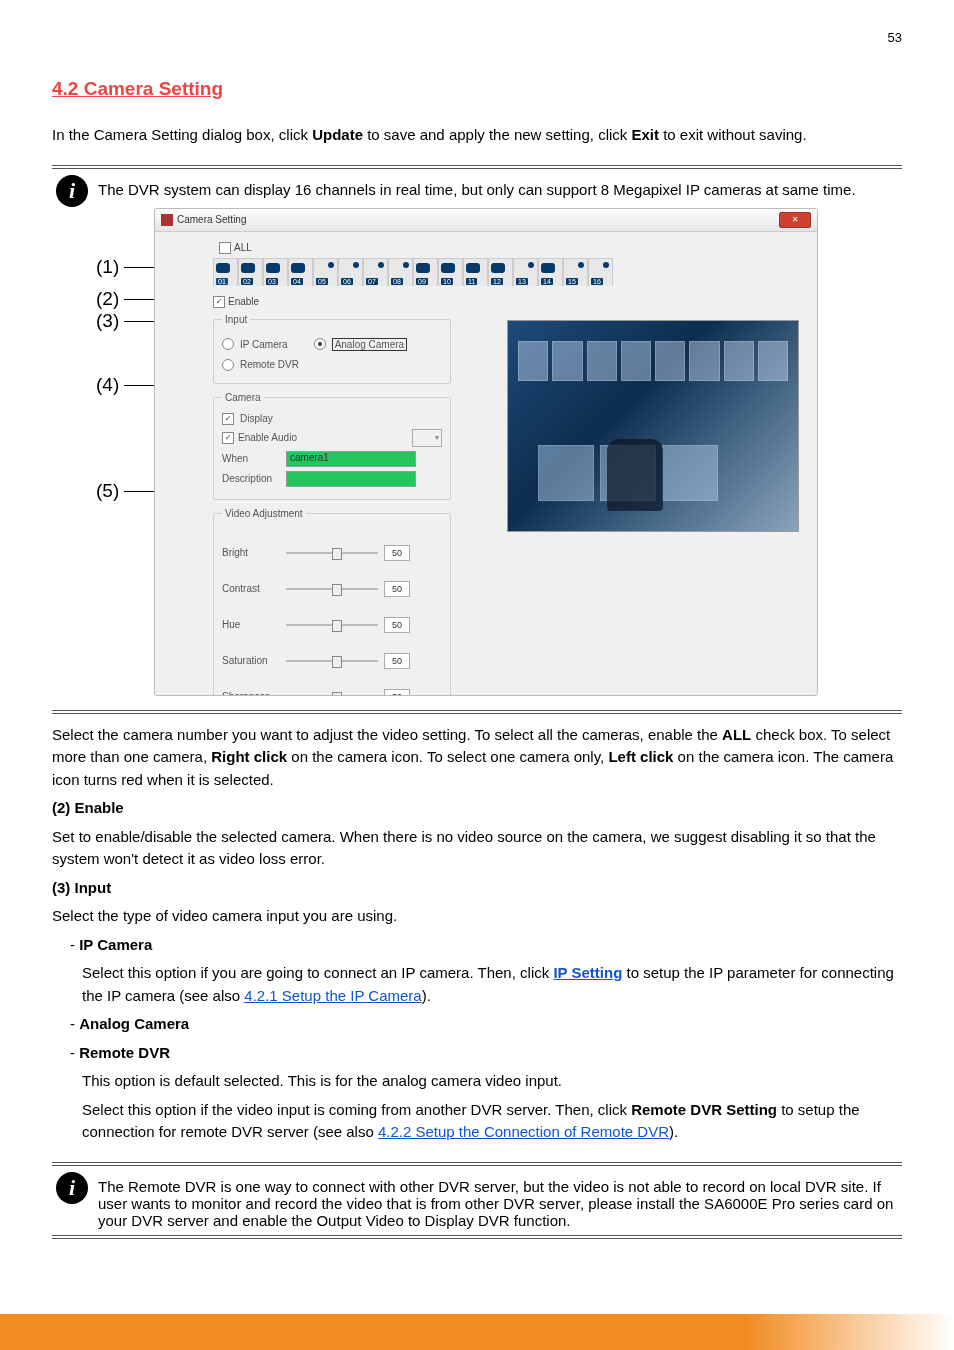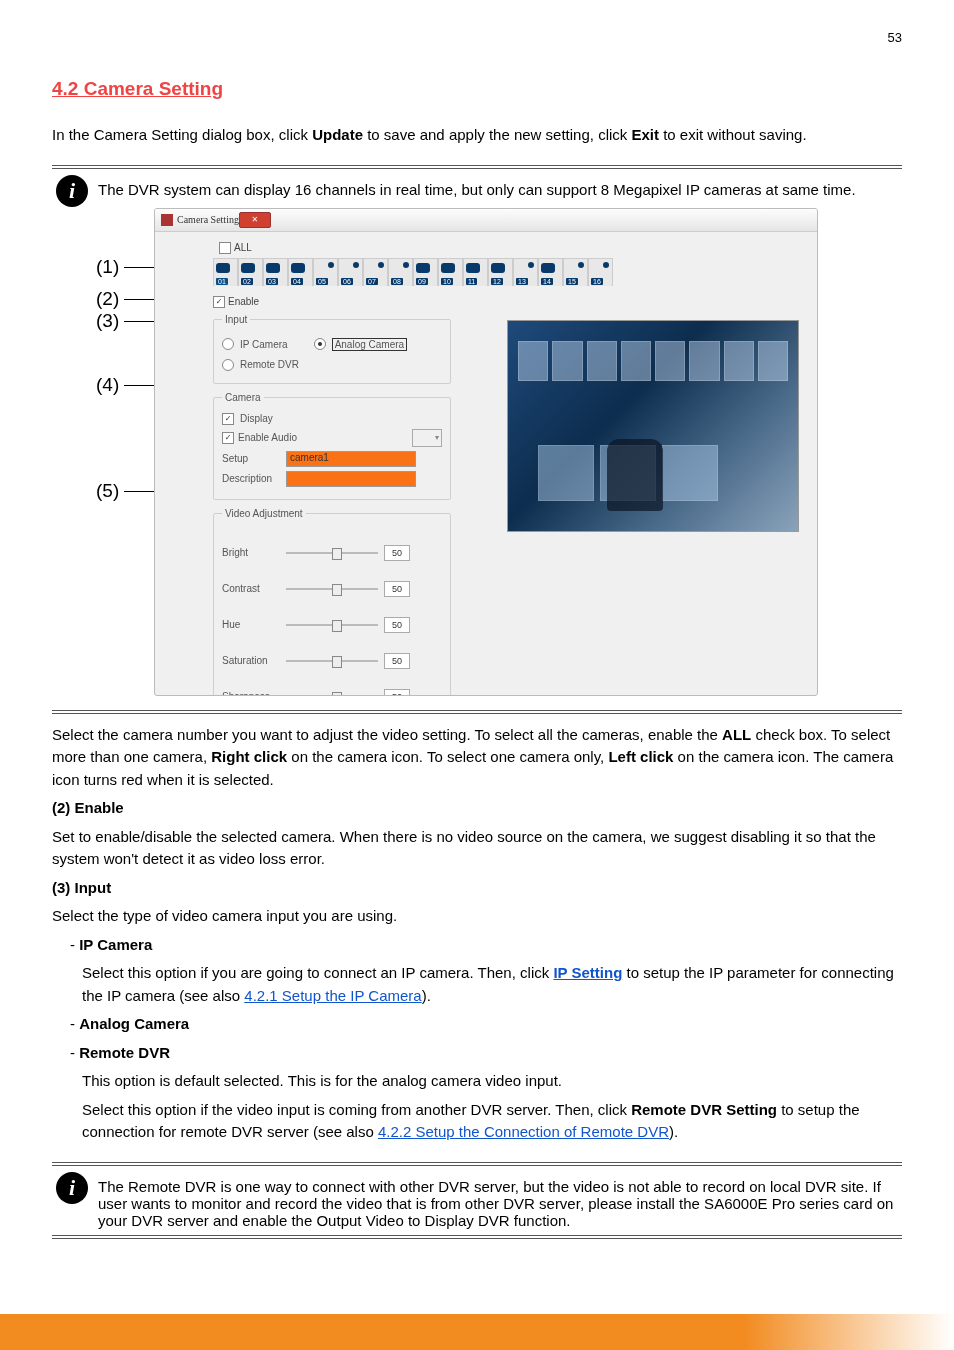--- a/index.html
+++ b/index.html
@@ -100,22 +100,21 @@
   }
   .titlebar {
     height: 22px;
     background: linear-gradient(#fdfdfd,#e5e5e5);
     border-bottom: 1px solid #ccc;
     display: flex;
     align-items: center;
     font-size: 10px;
     color: #333;
     padding: 0 6px;
-    justify-content: flex-start;
-    font-family: Liberation Serif, serif;
+    justify-content: space-between;
   }
   .titlebar-left { display:flex; align-items:center; gap:4px;}
   .title-ico { width:12px;height:12px;background:#a33; display:inline-block;}
   .close-btn {
     width: 30px; height: 14px;
     background: #d04030;
     border: 1px solid #933;
     border-radius: 2px;
     color: #fff;
     font-size: 8px;
@@ -157,21 +156,21 @@
     border-radius: 2px;
     margin: 6px 0 8px 0;
     padding: 6px 8px 8px 8px;
     width: 220px;
     font-size: 10px;
     color:#555;
   }
   fieldset.grp legend { font-size: 10px; color:#555; padding:0 3px;}
   .row { display:flex; align-items:center; gap:6px; margin:4px 0;}
   .row label { font-size:10px;color:#555;}
-  .txtin { width:130px;height:16px;background:#f97316;border:1px solid #9a9a9a;font-size:10px;padding:0 3px;color:#333;box-sizing:border-box;}
+  .txtin { width:130px;height:16px;background:#22c55e;border:1px solid #9a9a9a;font-size:10px;padding:0 3px;color:#333;box-sizing:border-box;}
   .smallsel { width:26px;height:16px;background:#f0f0f0;border:1px solid #aaa;font-size:8px;display:flex;align-items:center;justify-content:flex-end;padding-right:2px;color:#888;}
   .slider-row{display:flex;align-items:center;gap:6px;margin:20px 0;}
   .slider-row .lbl{width:58px;font-size:10px;color:#555;}
   .slider{position:relative;width:92px;height:2px;background:#bbb;}
   .slider .thumb{position:absolute;top:-4px;left:50%;width:8px;height:10px;background:#eee;border:1px solid #888;}
   .slider-val{width:24px;height:14px;background:#fff;border:1px solid #aaa;font-size:9px;display:flex;align-items:center;justify-content:center;color:#333;}
   .preview{
     position:absolute;
     top: 88px; right: 18px;
     width: 290px; height: 210px;
@@ -332,21 +331,21 @@
                   <label>Display</label>
                 </div>
               <div class="row" style="justify-content:space-between;">
                 <div style="display:flex;align-items:center;gap:4px;">
                     <span class="chkbox">✓</span>
                     <label>Enable Audio</label>
                   </div>
                 <div class="smallsel">▾</div>
               </div>
               <div class="row">
-                  <label style="width:58px;">Setup</label>
+                  <label style="width:58px;">When</label>
                   <div class="txtin">camera1</div>
                 </div>
               <div class="row">
                   <label style="width:58px;">Description</label>
                   <div class="txtin"></div>
                 </div>
             </fieldset>
 
             <fieldset class="grp">
               <legend>Video Adjustment</legend>

